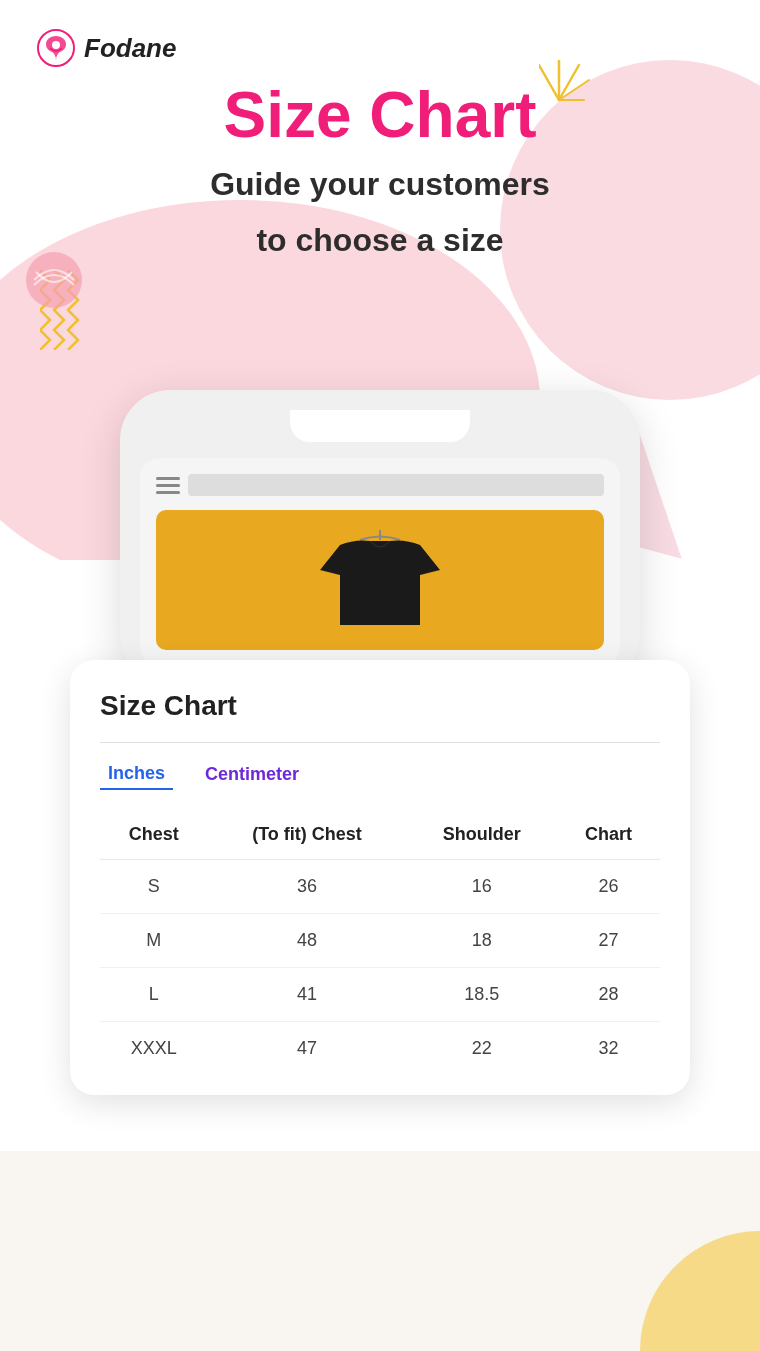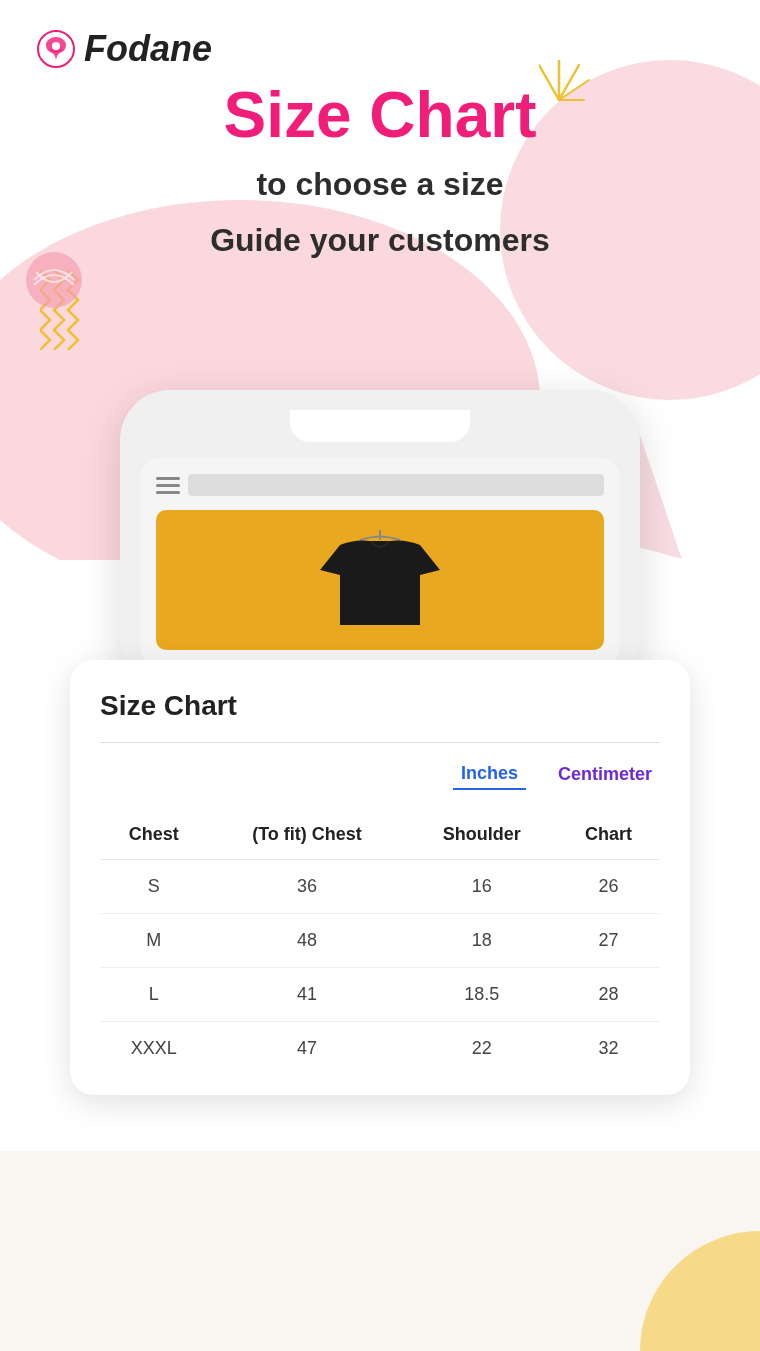--- a/index.html
+++ b/index.html
@@ -76,21 +76,21 @@
       align-items: center;
       gap: 8px;
     }
 
     .logo-icon {
       width: 40px;
       height: 40px;
     }
 
     .logo-text {
-      font-size: 36px;
+      font-size: 26px;
       font-weight: 700;
       color: #222;
       font-style: italic;
     }
 
     
     .title-section {
       position: absolute;
       top: 80px;
       left: 0;
@@ -245,21 +245,21 @@
 
     .divider {
       height: 1px;
       background: #e0e0e0;
       margin-bottom: 16px;
     }
 
     
     .unit-toggle {
       display: flex;
-      justify-content: flex-end;
+      justify-content: flex-start;
       gap: 24px;
       margin-bottom: 20px;
     }
 
     .unit-btn {
       font-size: 18px;
       font-weight: 600;
       color: #6d28d9;
       background: none;
       border: none;
@@ -367,22 +367,22 @@
     
     <svg class="sparkle-icon" width="55" height="50" viewBox="0 0 55 50" xmlns="http://www.w3.org/2000/svg" style="position:absolute; top:-20px; right:-58px;">
       <line x1="20" y1="40" x2="0" y2="5" stroke="#f0c030" stroke-width="2.5" stroke-linecap="round"></line>
       <line x1="20" y1="40" x2="20" y2="0" stroke="#f0c030" stroke-width="2.5" stroke-linecap="round"></line>
       <line x1="20" y1="40" x2="40" y2="5" stroke="#f0c030" stroke-width="2.5" stroke-linecap="round"></line>
       <line x1="20" y1="40" x2="50" y2="20" stroke="#f0c030" stroke-width="2" stroke-linecap="round"></line>
       <line x1="20" y1="40" x2="45" y2="40" stroke="#f0c030" stroke-width="2" stroke-linecap="round"></line>
     </svg>
   </div>
   <div style="margin-top:10px;">
+    <p class="subtitle">Guide your customers</p>
     <p class="subtitle">to choose a size</p>
-    <p class="subtitle">Guide your customers</p>
   </div>
 </div>
 
 <div class="phone-area">
   <div class="phone-mockup">
     <div class="phone-notch"></div>
     <div class="phone-content">
       <div class="phone-header-bar">
         <div class="hamburger-icon">
           <div class="hamburger-line"></div>

